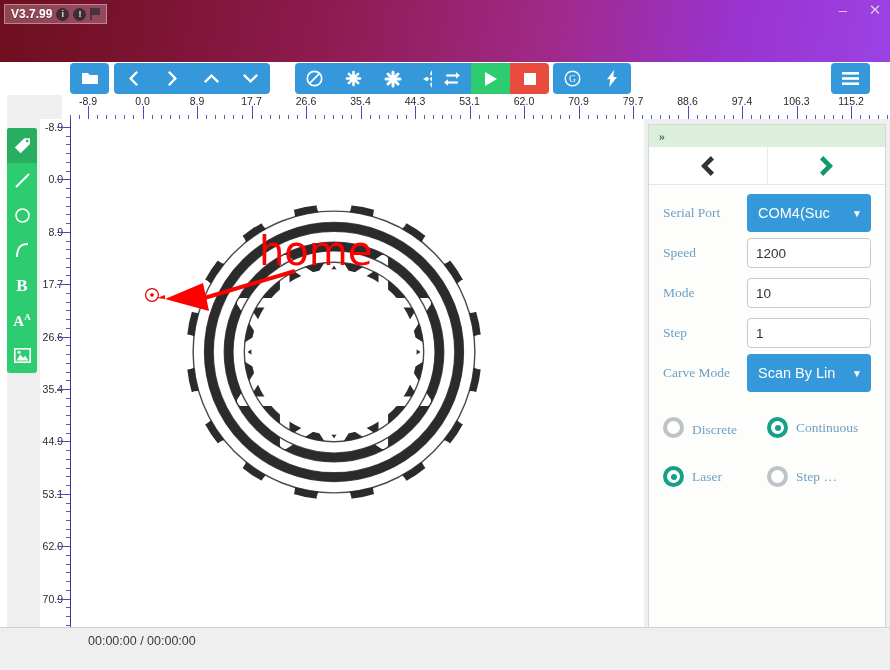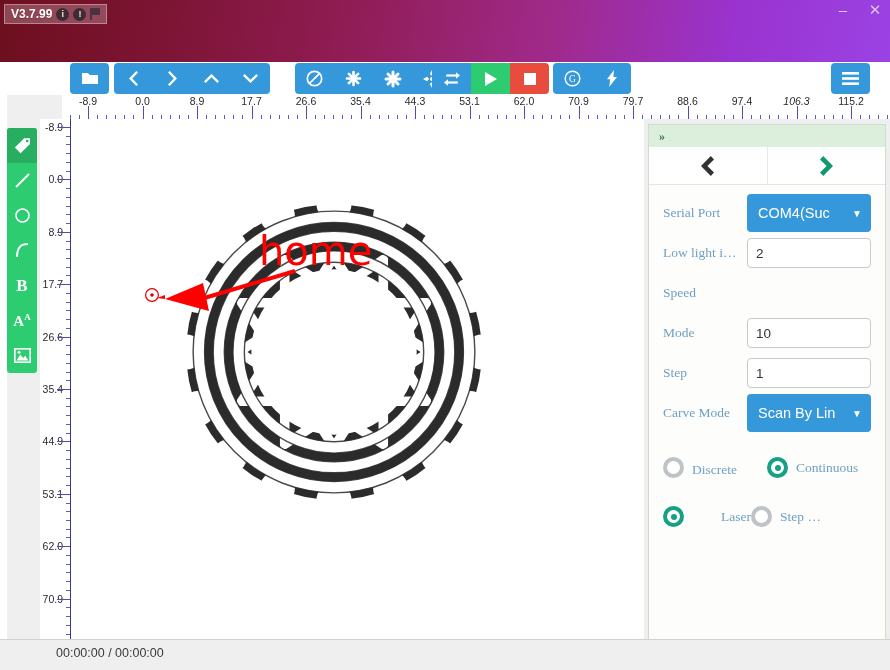--- a/index.html
+++ b/index.html
@@ -256,24 +256,24 @@
   }
   .radio.on { border-color: #16a085; }
   .radio.on::after {
     content: ""; position: absolute;
     left: 3.5px; top: 3.5px; width: 6px; height: 6px;
     border-radius: 50%; background: #16a085;
   }
 
   
   .statusbar {
-    position: absolute; left: 0; bottom: 4px; width: 890px; height: 27px;
+    position: absolute; left: 0; bottom: 16px; width: 890px; height: 27px;
     background: #efefef;
     border-top: 1px solid #d2d2d2;
-    display: flex; align-items: center;
+    display: flex; align-items: center; padding-left: 32px;
   }
   .status-text {
     margin-left: 56px;
     font-size: 12.5px; color: #3a3a3a;
     font-family: "Liberation Sans", sans-serif;
   }
   .leftedge {
     position: absolute; left: 0; top: 95px; width: 7px; height: 548px;
     background: #ffffff;
   }
@@ -502,21 +502,21 @@
       <div class="tick minor" style="left: 652.75px;"></div>
       <div class="tick minor" style="left: 661.833px;"></div>
       <div class="tick minor" style="left: 670.917px;"></div>
       <div class="hlabel" style="left: 680px;">97.4</div>
       <div class="tick major" style="left: 680px;"></div>
       <div class="tick minor" style="left: 689.083px;"></div>
       <div class="tick minor" style="left: 698.167px;"></div>
       <div class="tick minor" style="left: 707.25px;"></div>
       <div class="tick minor" style="left: 716.333px;"></div>
       <div class="tick minor" style="left: 725.417px;"></div>
-      <div class="hlabel" style="left: 734.5px; font-style: italic;">106.3</div>
+      <div class="hlabel" style="left: 734.5px;">106.3</div>
       <div class="tick major" style="left: 734.5px;"></div>
       <div class="tick minor" style="left: 743.583px;"></div>
       <div class="tick minor" style="left: 752.667px;"></div>
       <div class="tick minor" style="left: 761.75px;"></div>
       <div class="tick minor" style="left: 770.833px;"></div>
       <div class="tick minor" style="left: 779.917px;"></div>
       <div class="hlabel" style="left: 789px;">115.2</div>
       <div class="tick major" style="left: 789px;"></div>
       <div class="tick minor" style="left: 798.083px;"></div>
       <div class="tick minor" style="left: 807.167px;"></div>
@@ -747,25 +747,22 @@
         <div class="frow">
           <div class="flabel">Serial Port</div>
           <div class="fctl">
             <div class="f-select">
               <span>COM4(Suc</span>
               <span class="caret">▼</span>
             </div>
           </div>
         </div>
         <div class="frow">
-          <div class="flabel">Low light i…</div>
-          <div class="fctl"><input class="f-input" type="text" value="2" style=""></div>
-        </div>
-        <div class="frow">
           <div class="flabel">Speed</div>
+          <div class="fctl"><input class="f-input" type="text" value="1200" style=""></div>
         </div>
         <div class="frow">
           <div class="flabel">Mode</div>
           <div class="fctl"><input class="f-input" type="text" value="10" style=""></div>
         </div>
         <div class="frow">
           <div class="flabel">Step</div>
           <div class="fctl"><input class="f-input" type="text" value="1" style=""></div>
         </div>
         <div class="frow">
@@ -783,21 +780,21 @@
           <div class="ritem" style="width: 104px; align-items: flex-end;">
             <span class="radio"></span>
             <span class="rlabel">Discrete</span>
           </div>
           <div class="ritem" style="width: 104px;">
             <span class="radio on"></span>
             <span class="rlabel">Continuous</span>
           </div>
         </div>
         <div class="rrow">
-          <div class="ritem" style="width: 88px; justify-content: space-between;">
+          <div class="ritem" style="width: 104px;">
             <span class="radio on"></span>
             <span class="rlabel">Laser</span>
           </div>
           <div class="ritem" style="width: 104px;">
             <span class="radio"></span>
             <span class="rlabel">Step …</span>
           </div>
         </div>
       </div>
   </div>

